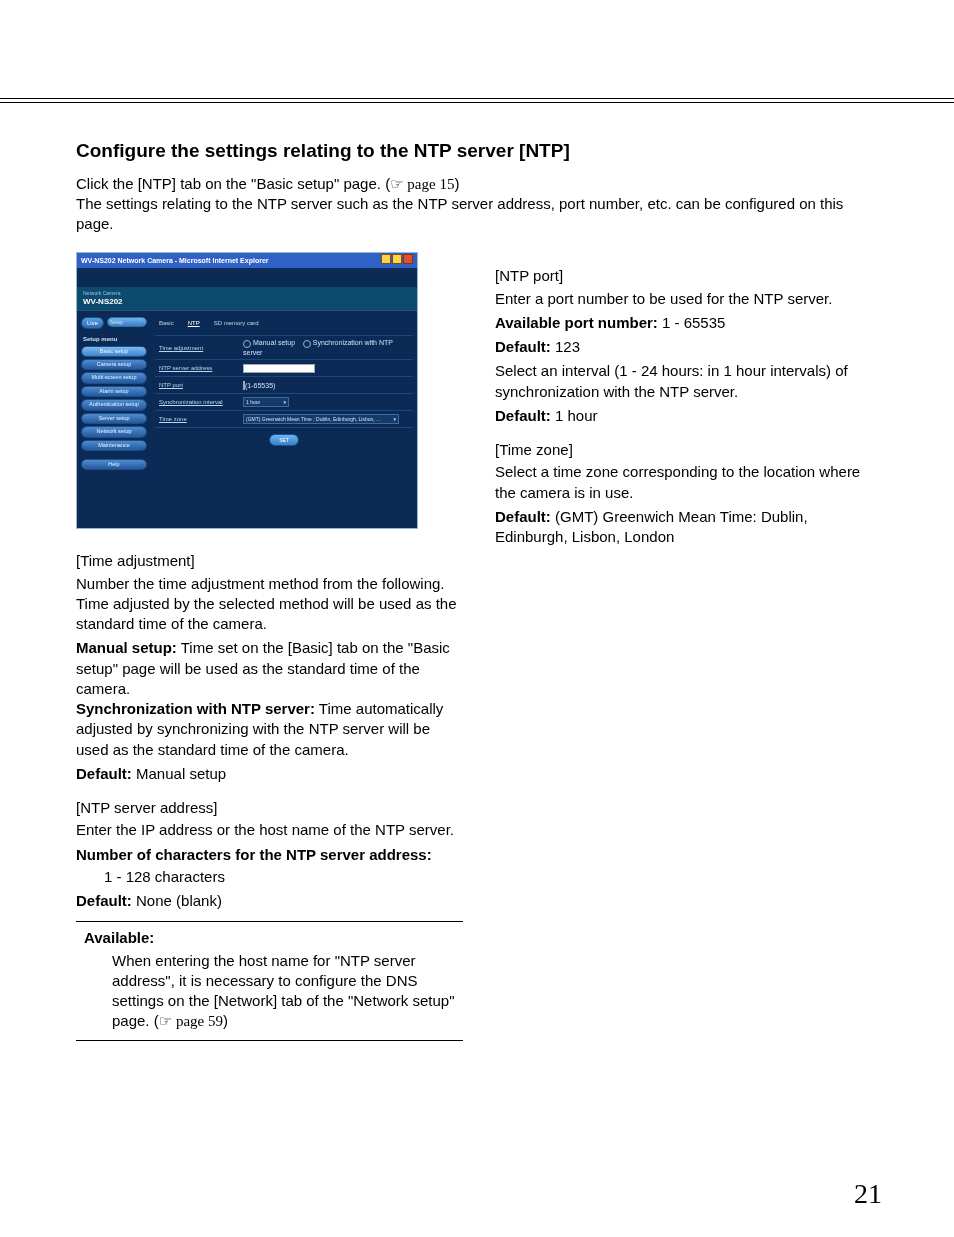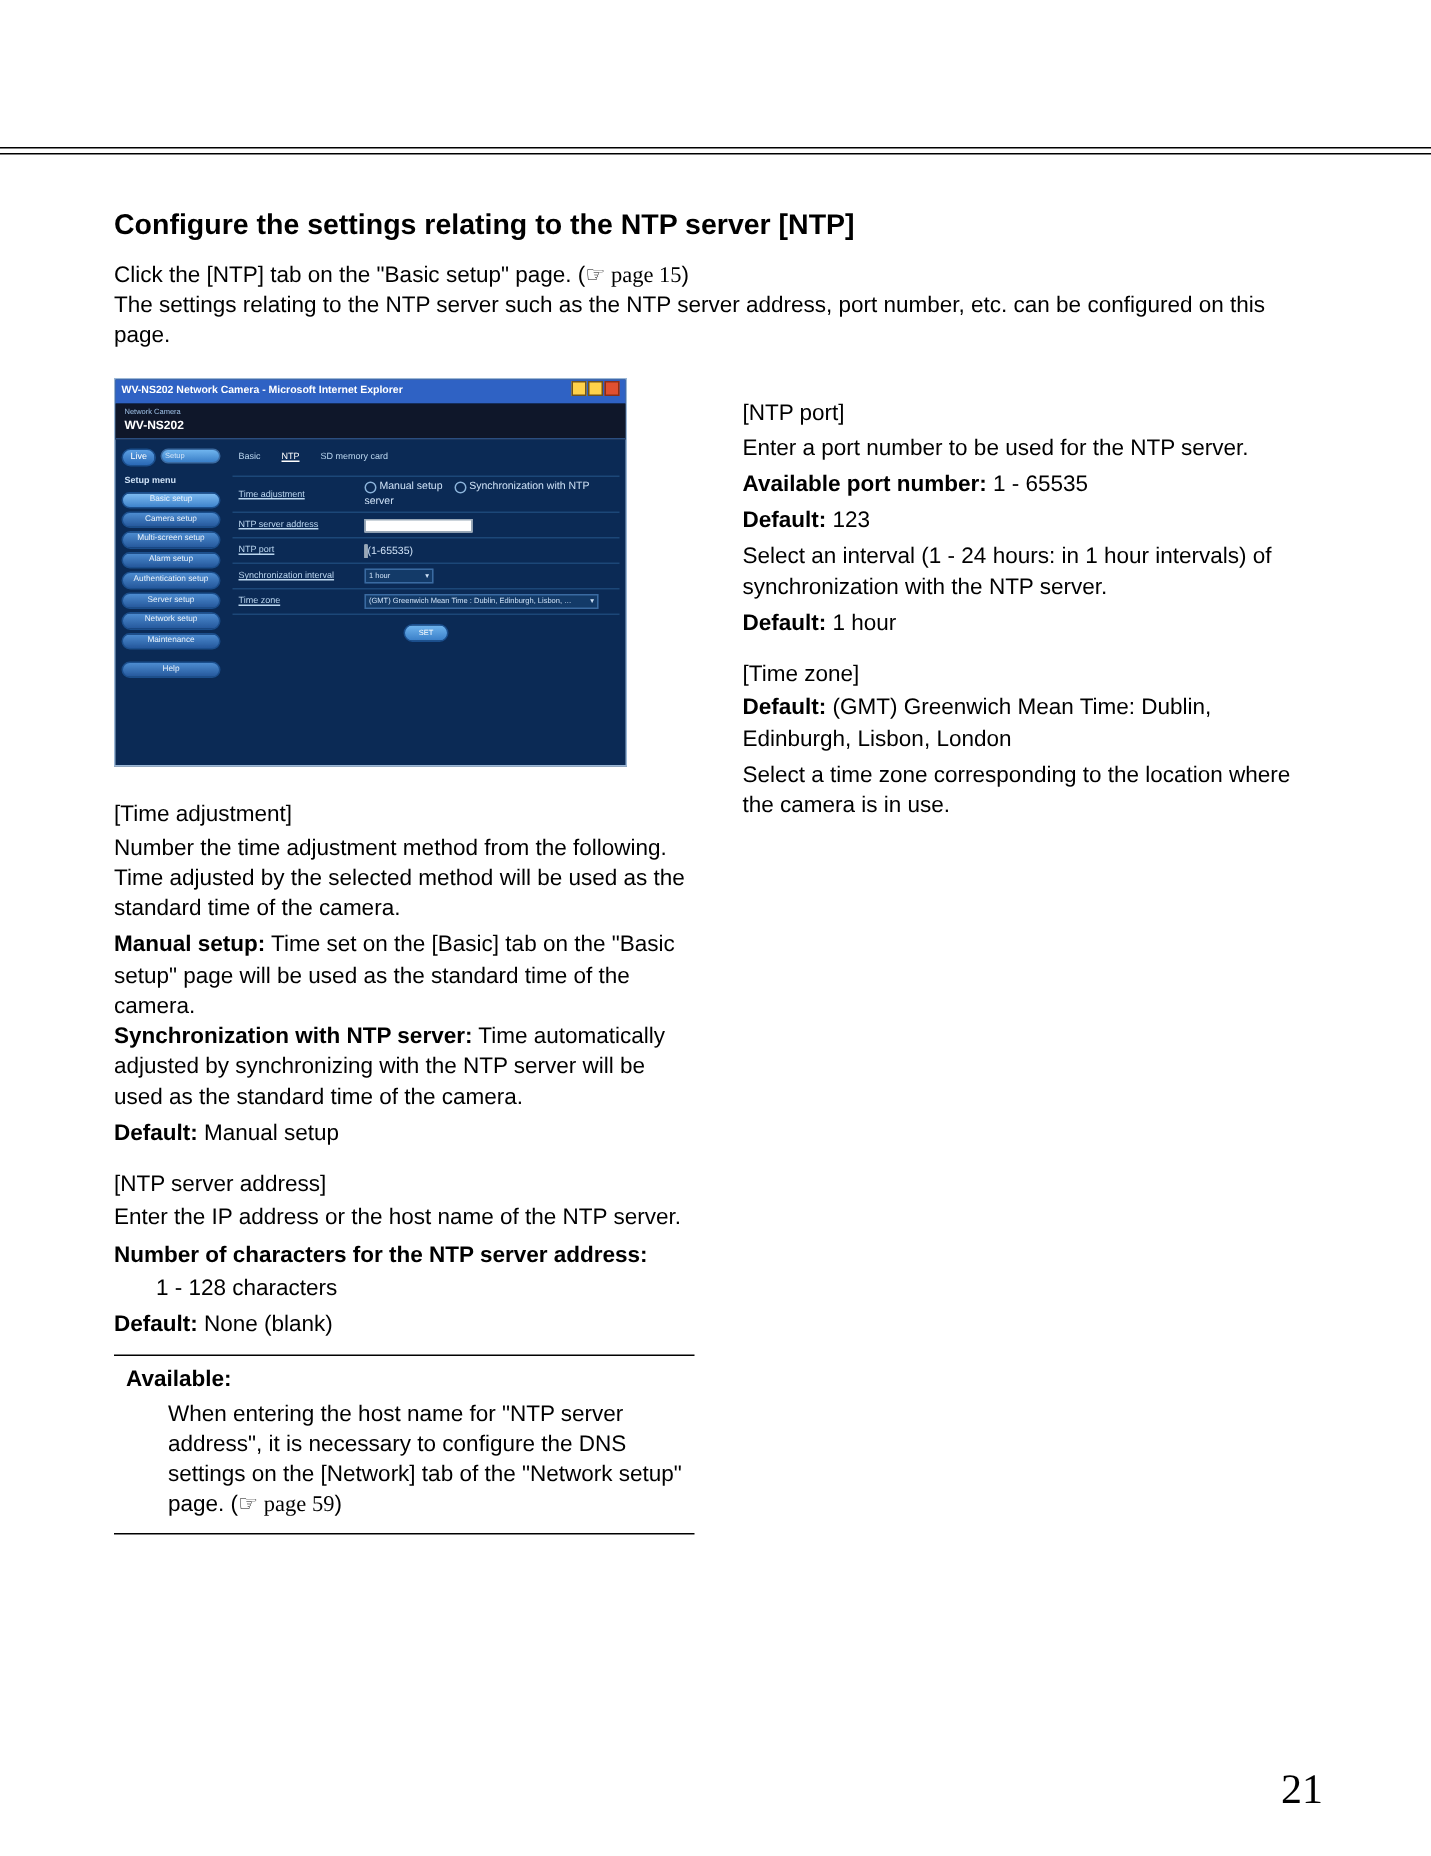--- a/index.html
+++ b/index.html
@@ -68,26 +68,27 @@
     align-items: center;
     font-size: 7px;
     font-weight: bold;
   }
   .shot .titlebar .sysbtns span{
     display:inline-block; width:8px; height:8px;
     background:#ffd24a; margin-left:1px; border:1px solid #70531a;
   }
   .shot .titlebar .sysbtns span:last-child{ background:#e05030; border-color:#8a2e16;}
   .shot .hdr {
-    background: #0f172a;
+    background: #0c4a6e;
     padding: 3px 6px;
     display: flex;
     align-items: center;
     gap: 20px;
     border-bottom: 1px solid #2b4e80;
+    margin-top: 19px;
   }
   .shot .hdr .model { color:#fff; font-weight:bold; font-size:8px; }
   .shot .hdr .model small{ display:block; font-weight:normal; font-size:5px; color:#9ec0e6;}
   .shot-body {
     display: grid;
     grid-template-columns: 74px 1fr;
   }
   .sidebar {
     padding: 6px 4px;
     box-sizing: border-box;
@@ -289,20 +290,20 @@
       <div class="col-right doc">
         <h2>[NTP port]</h2>
         <p>Enter a port number to be used for the NTP server.</p>
         <p><span class="b">Available port number:</span><span> 1 - 65535</span></p>
         <p><span class="b">Default:</span><span> 123</span></p>
 
         <p>Select an interval (1 - 24 hours: in 1 hour intervals) of synchronization with the NTP server.</p>
         <p><span class="b">Default:</span><span> 1 hour</span></p>
 
         <h2>[Time zone]</h2>
+        <p>Select a time zone corresponding to the location where the camera is in use.</p>
         <p><span class="b">Default:</span><span> (GMT) Greenwich Mean Time: Dublin, Edinburgh, Lisbon, London</span></p>
-        <p>Select a time zone corresponding to the location where the camera is in use.</p>
       </div>
     </div>
   </div>
 
   <div class="page-num">21</div>
 </div>
 
 </body></html>

